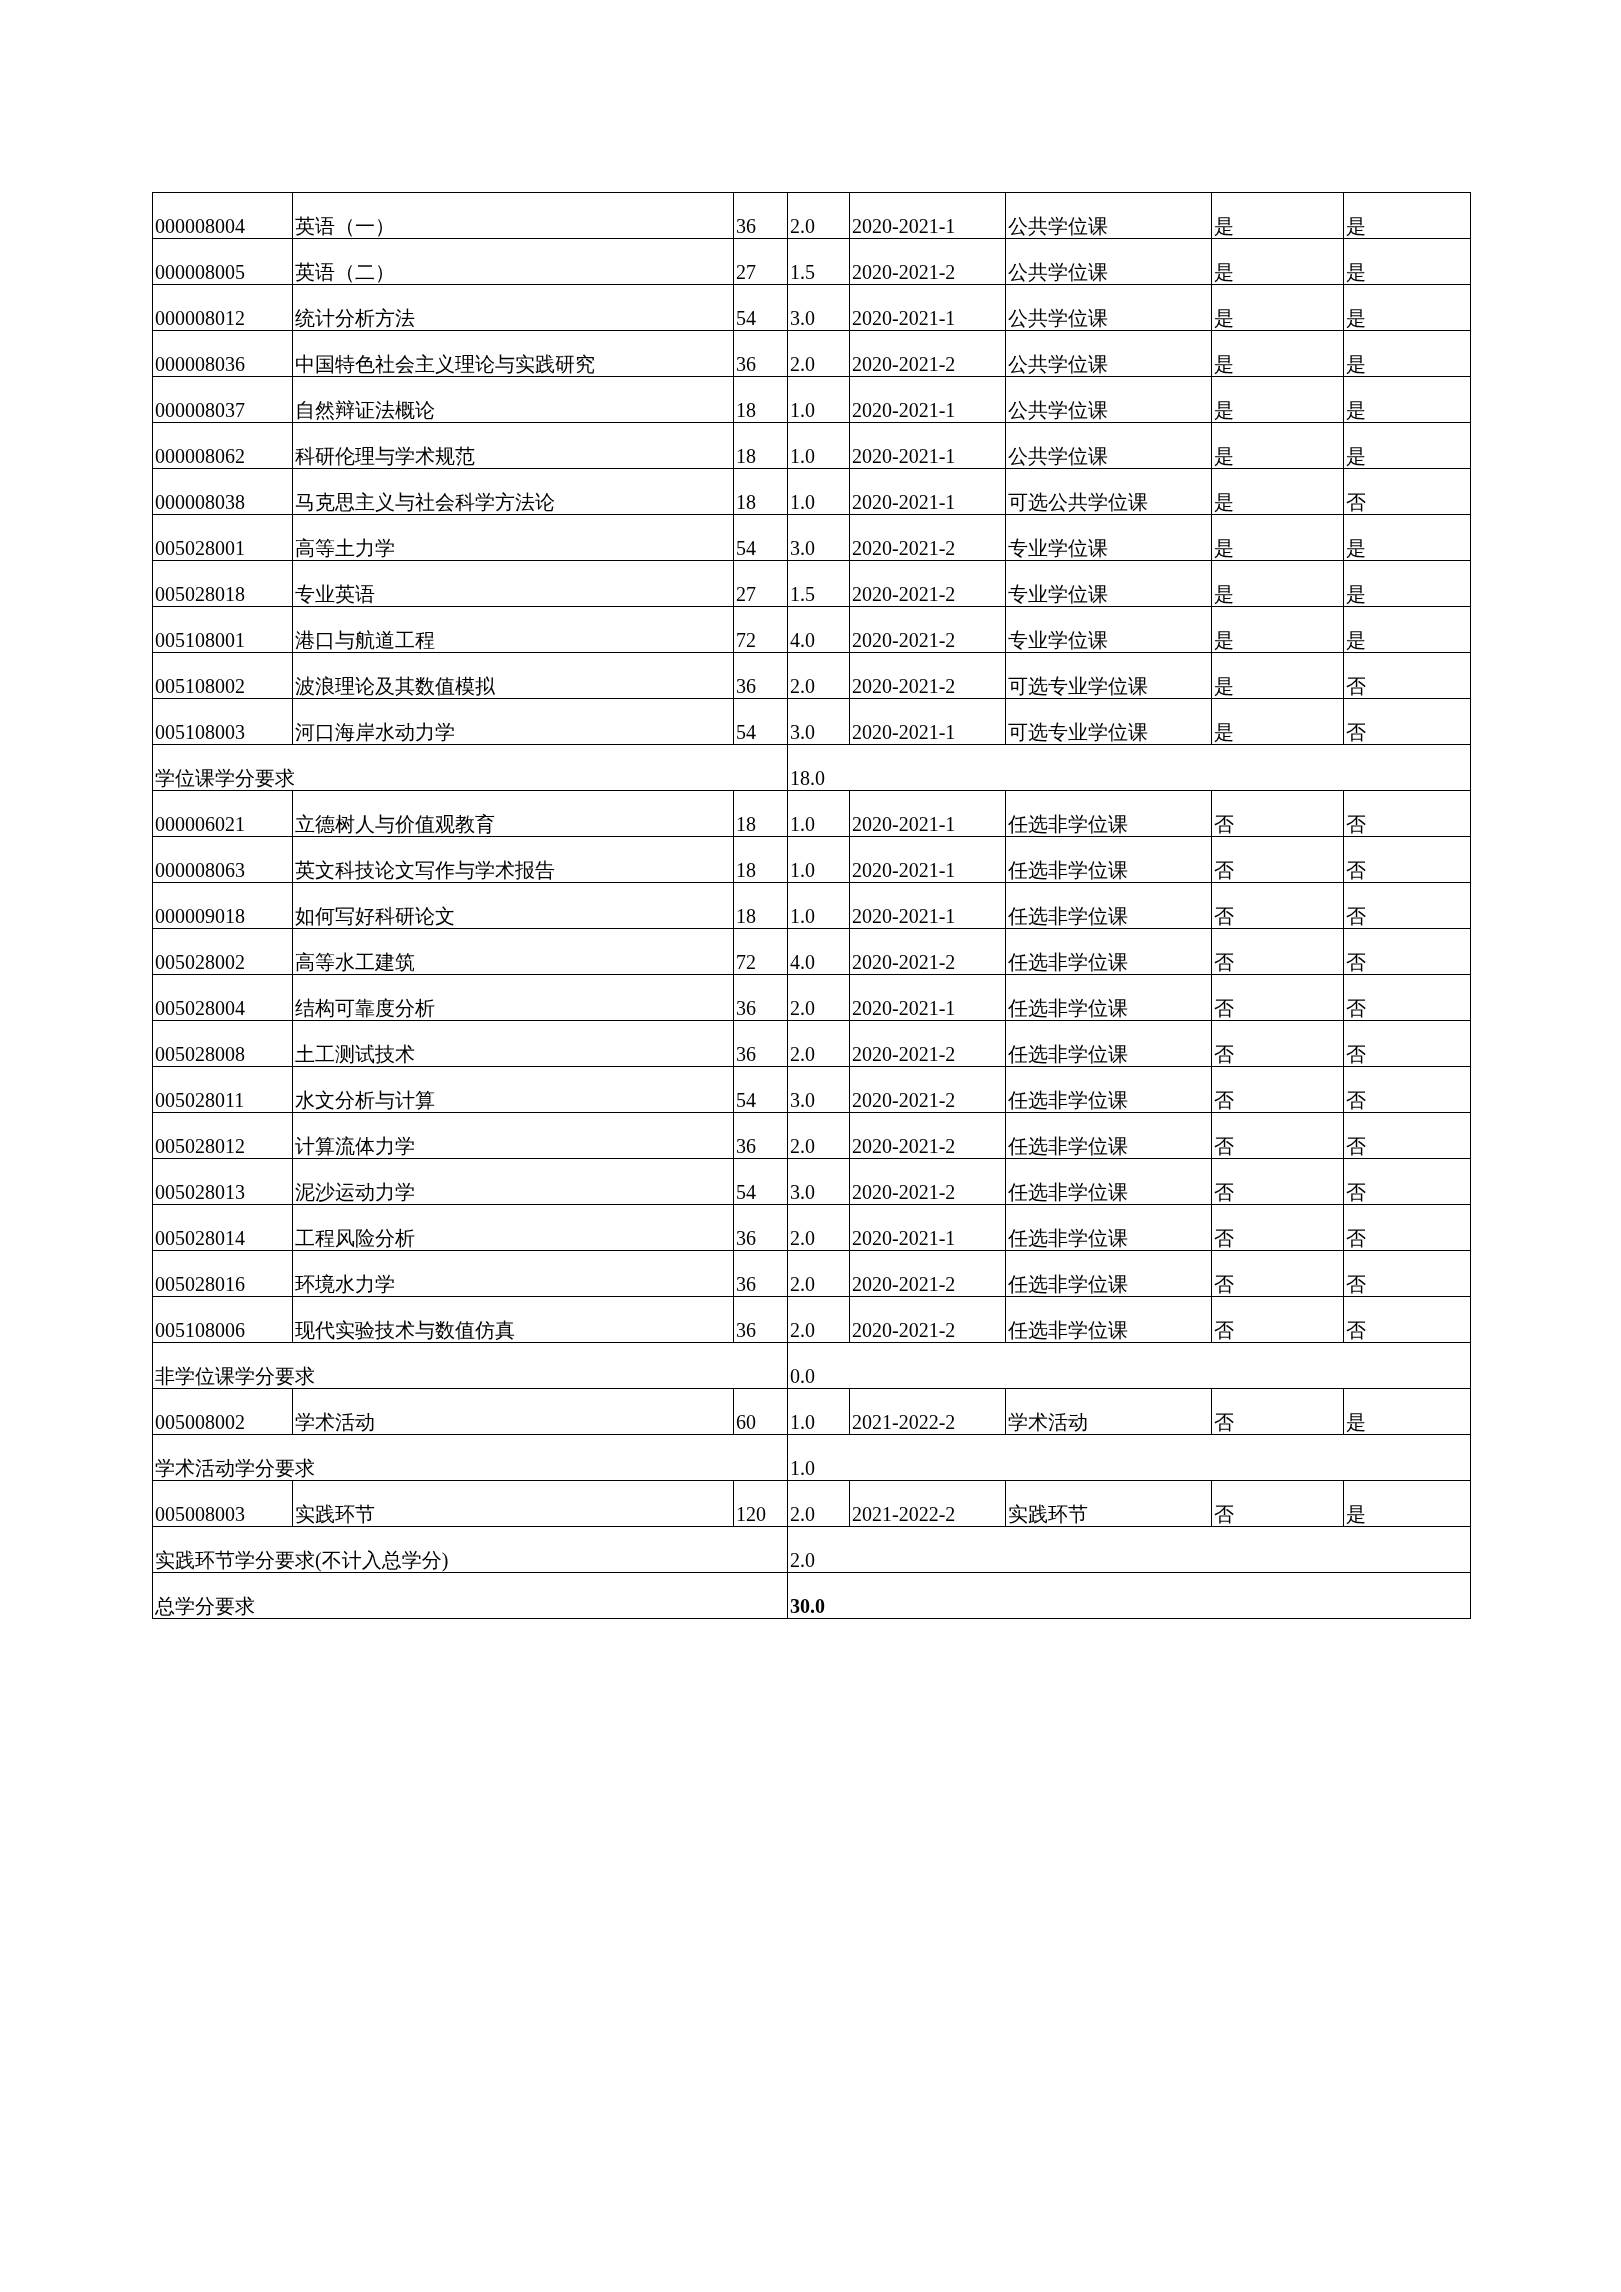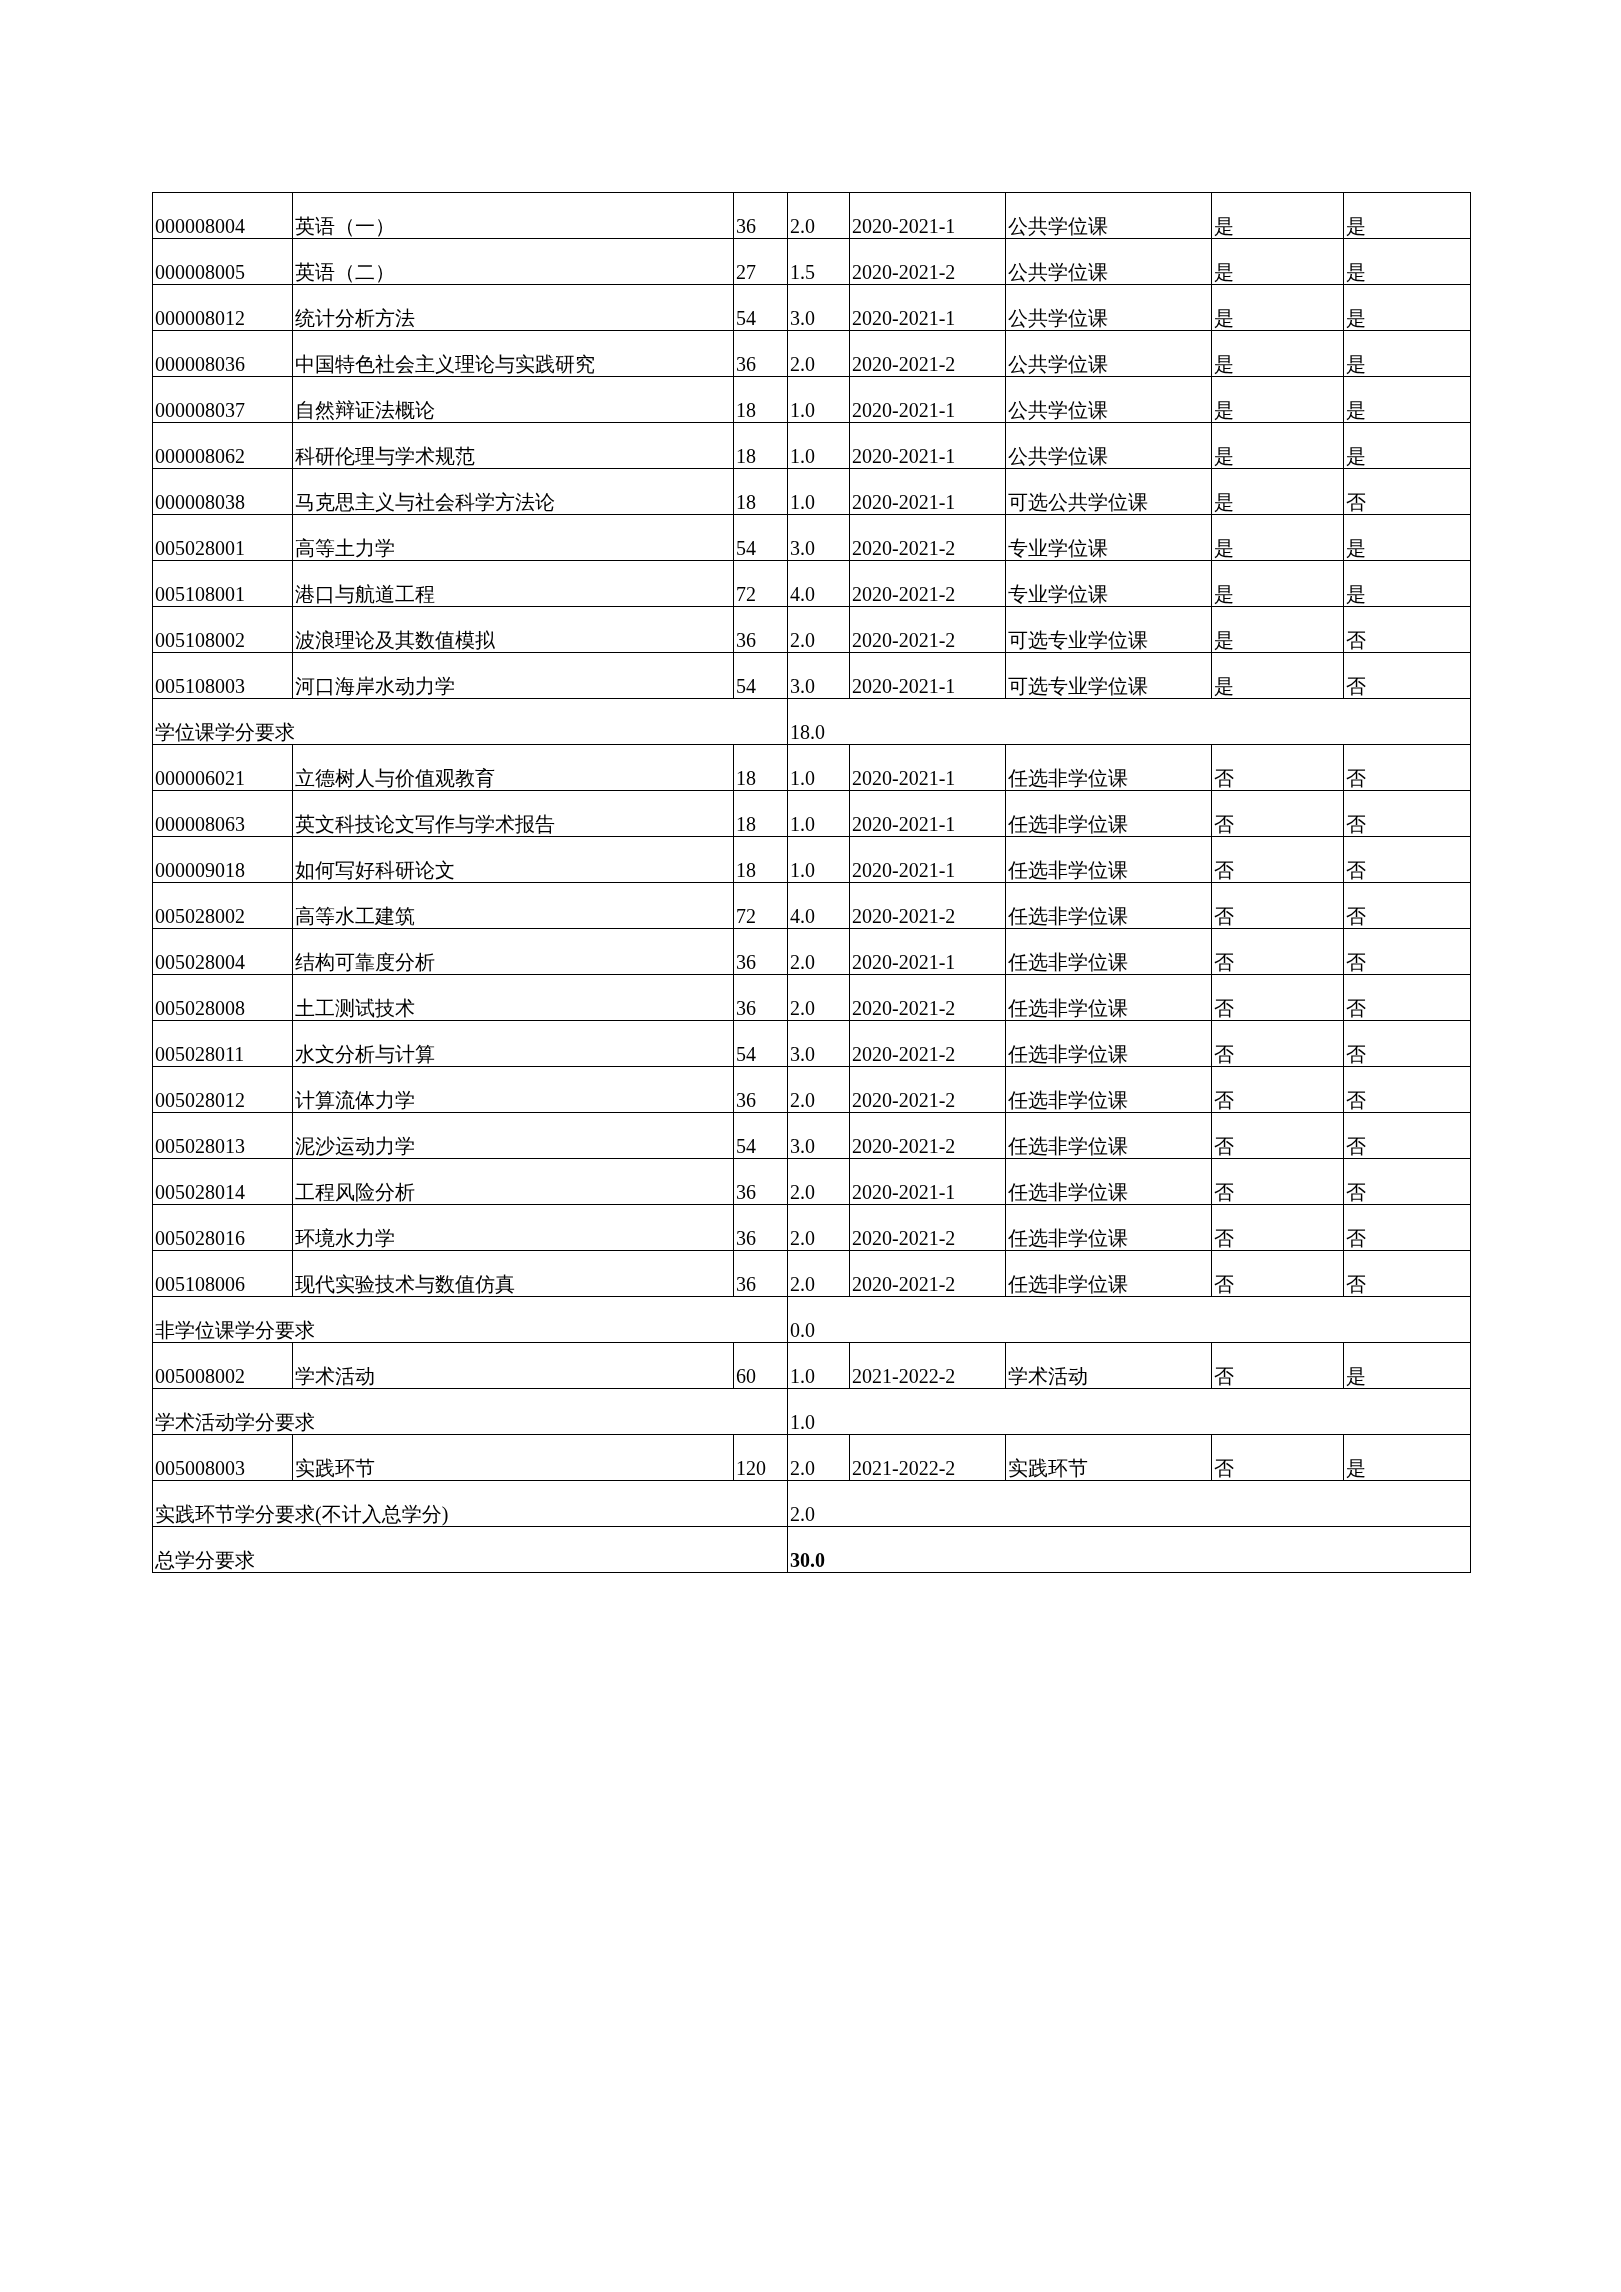--- a/index.html
+++ b/index.html
@@ -169,20 +169,30 @@
             <td class="cell-text">005028001</td>
             <td class="cell-text">高等土力学</td>
             <td class="cell-text">54</td>
             <td class="cell-text">3.0</td>
             <td class="cell-text">2020-2021-2</td>
             <td class="cell-text">专业学位课</td>
             <td class="cell-text">是</td>
             <td class="cell-text">是</td>
           </tr>
           <tr>
+            <td class="cell-text">005028018</td>
+            <td class="cell-text">专业英语</td>
+            <td class="cell-text">27</td>
+            <td class="cell-text">1.5</td>
+            <td class="cell-text">2020-2021-2</td>
+            <td class="cell-text">专业学位课</td>
+            <td class="cell-text">是</td>
+            <td class="cell-text">是</td>
+          </tr>
+          <tr>
             <td class="cell-text">005108001</td>
             <td class="cell-text">港口与航道工程</td>
             <td class="cell-text">72</td>
             <td class="cell-text">4.0</td>
             <td class="cell-text">2020-2021-2</td>
             <td class="cell-text">专业学位课</td>
             <td class="cell-text">是</td>
             <td class="cell-text">是</td>
           </tr>
           <tr>

